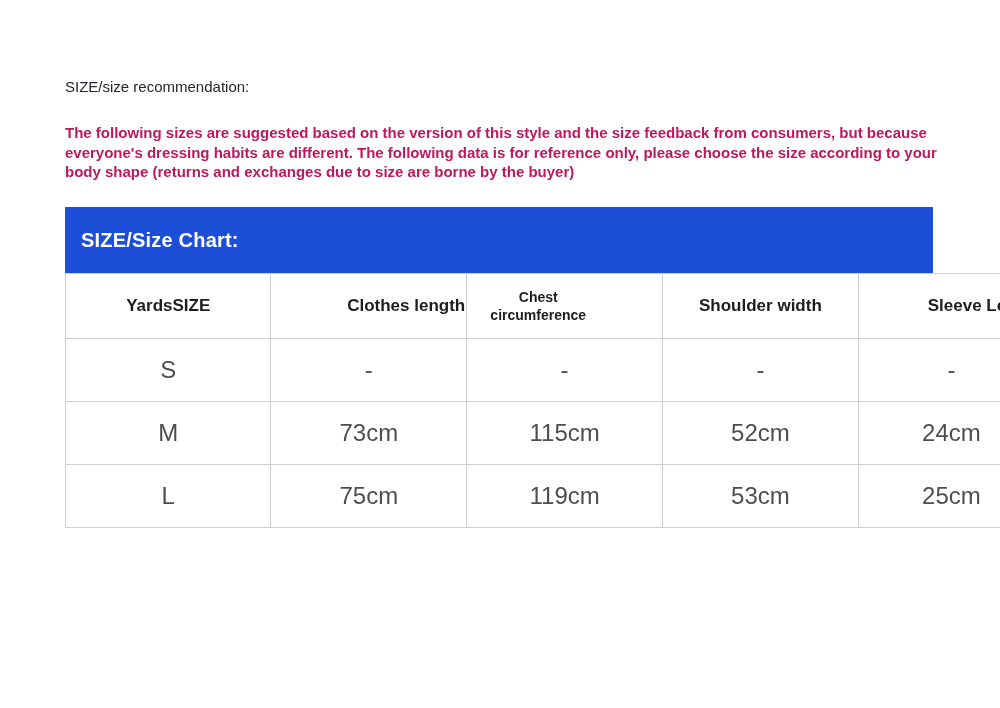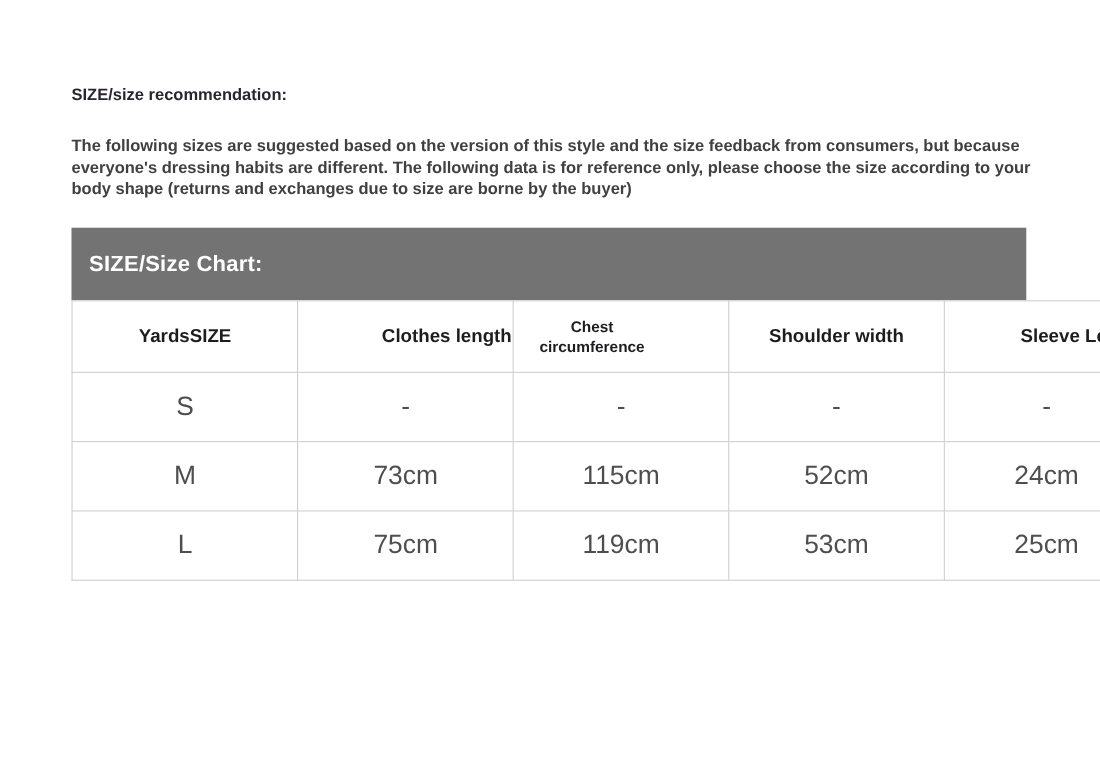--- a/index.html
+++ b/index.html
@@ -6,30 +6,30 @@
   body{
     width:1000px;height:708px;position:relative;overflow:hidden;
     background:#ffffff;
     font-family:"Liberation Sans", sans-serif;
     -webkit-font-smoothing:antialiased;
   }
   .content{
     position:absolute;left:65px;top:78px;width:868px;
   }
   .rec-heading{
-    font-size:15px;font-weight:bold;color:#2b2430;margin:0;
+    font-size:15px;font-weight:normal;color:#2b2430;margin:0;
   }
   .rec-desc{
     margin:28px 0 0 0;
-    font-size:15px;font-weight:bold;color:#404040;
+    font-size:15px;font-weight:bold;color:#be185d;
     line-height:19.5px;width:872px;
   }
   .chart-title-bar{
     position:absolute;left:65px;top:207px;width:868px;height:66px;
-    background:#737373;
+    background:#1d4ed8;
     display:flex;align-items:center;
   }
   .chart-title{
     color:#ffffff;font-size:20px;font-weight:bold;
     padding-left:16px;letter-spacing:0.2px;
   }
   table.size-table{
     position:absolute;left:65px;top:273px;width:980px;
     border-collapse:collapse;table-layout:fixed;
     background:#ffffff;

